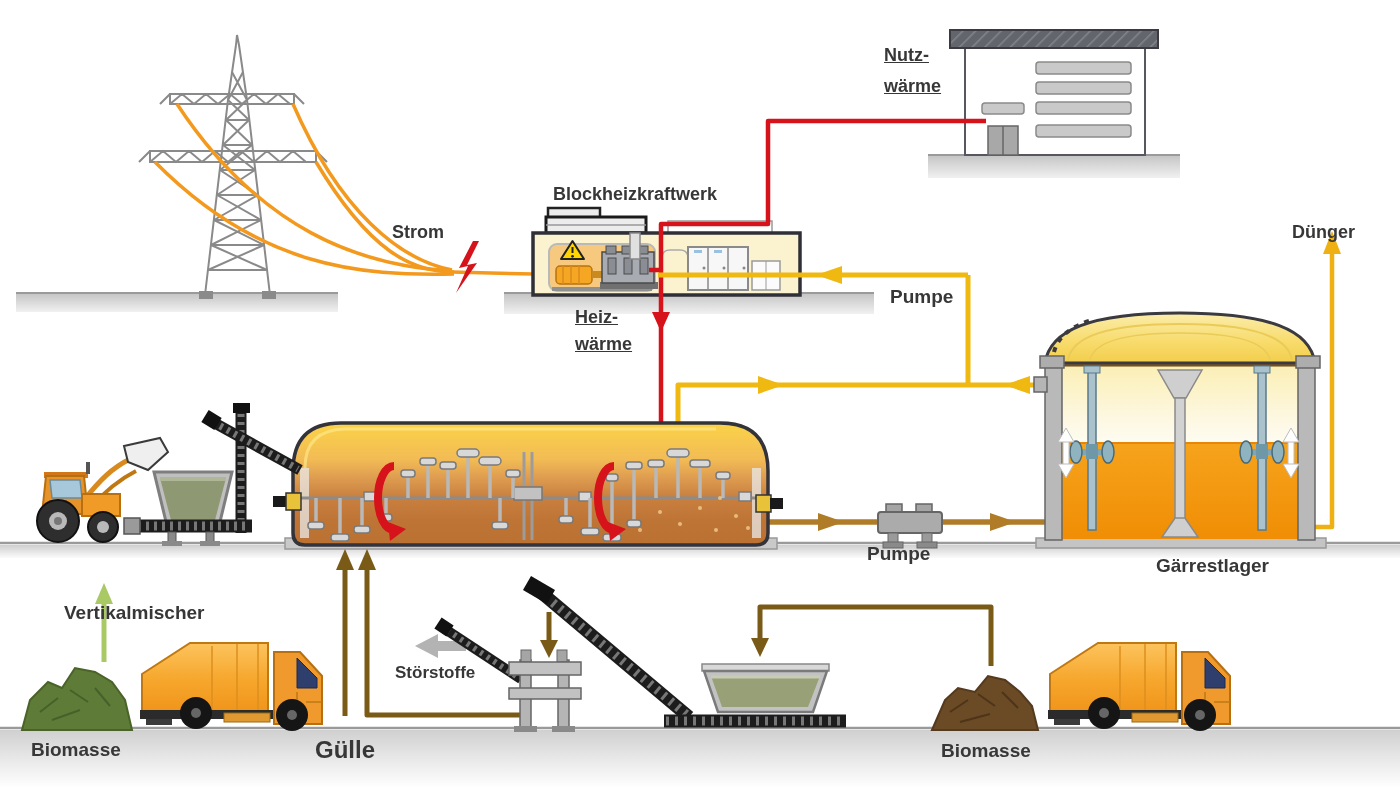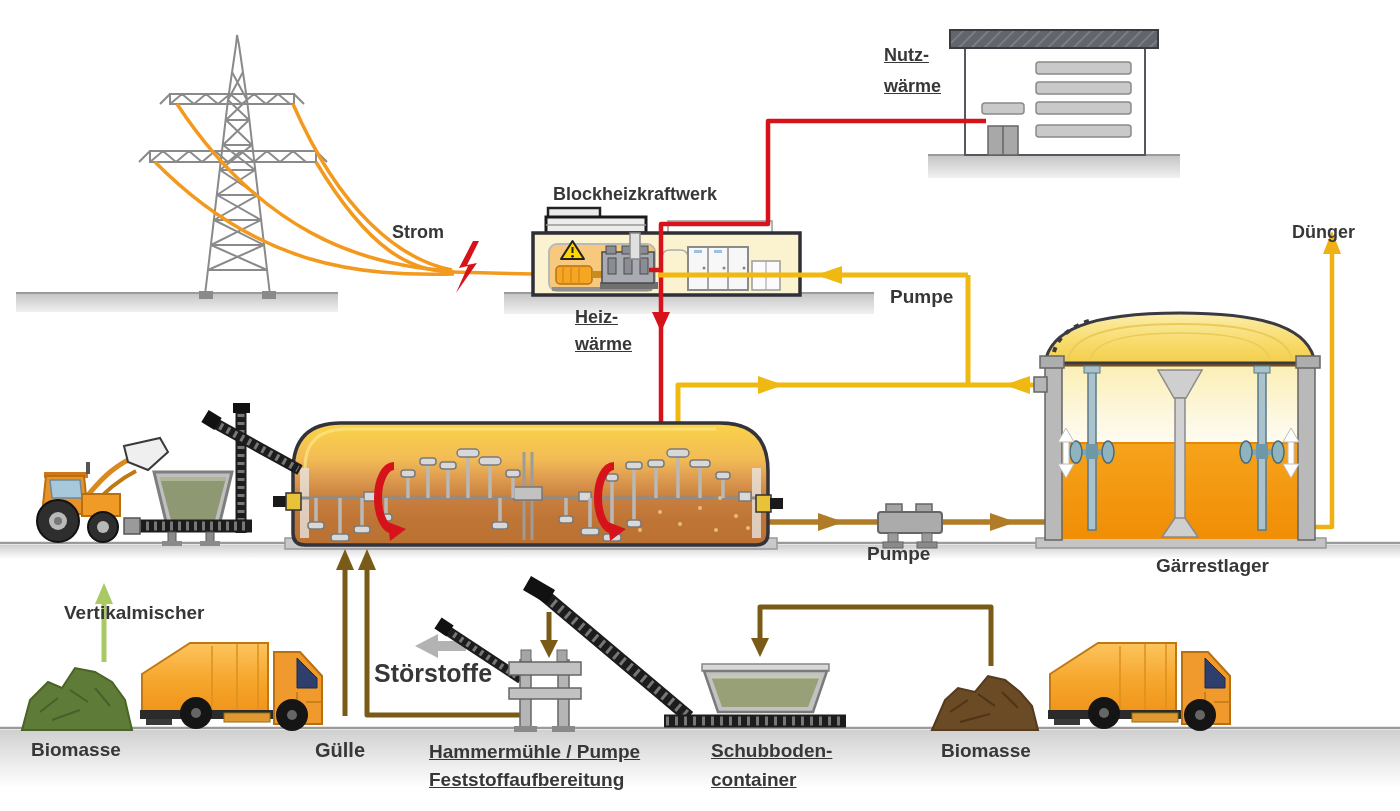--- a/index.html
+++ b/index.html
@@ -463,26 +463,18 @@
   <span>wärme</span>
 </div>
 <div class="lbl center" style="left:575px;top:304px;width:90px;line-height:27px;">
   <span>Heiz-</span>
   <span>wärme</span>
 </div>
 <div class="lbl" style="left:890px;top:284px;font-size:19px;">Pumpe</div>
 <div class="lbl" style="left:1292px;top:219px;">Dünger</div>
 <div class="lbl" style="left:64px;top:552px;font-size:19px;margin-top:48px;">Vertikalmischer</div>
 <div class="lbl" style="left:31px;top:737px;font-size:19px;">Biomasse</div>
-<div class="lbl" style="left:315px;top:737px;font-size:20px;">Gülle</div>
-<div class="lbl" style="left:374px;top:660px;font-size:25px;">Störstoffe</div>
-<div class="lbl" style="left:429px;top:738px;line-height:28px;font-size:19px;">
-  <span>Hammermühle / Pumpe</span>
-  <span>Feststoffaufbereitung</span>
-</div>
-<div class="lbl" style="left:711px;top:736px;line-height:29px;font-size:19px;">
-  <span>Schubboden-</span>
-  <span>container</span>
-</div>
+<div class="lbl" style="left:315px;top:737px;font-size:24px;">Gülle</div>
+<div class="lbl" style="left:395px;top:660px;font-size:17px;">Störstoffe</div>
 <div class="lbl" style="left:941px;top:738px;font-size:19px;">Biomasse</div>
 <div class="lbl" style="left:867px;top:541px;font-size:19px;">Pumpe</div>
 <div class="lbl" style="left:1113px;top:553px;font-size:19px;margin-left:43px;">Gärrestlager</div>
 </div>
 
 </body></html>

